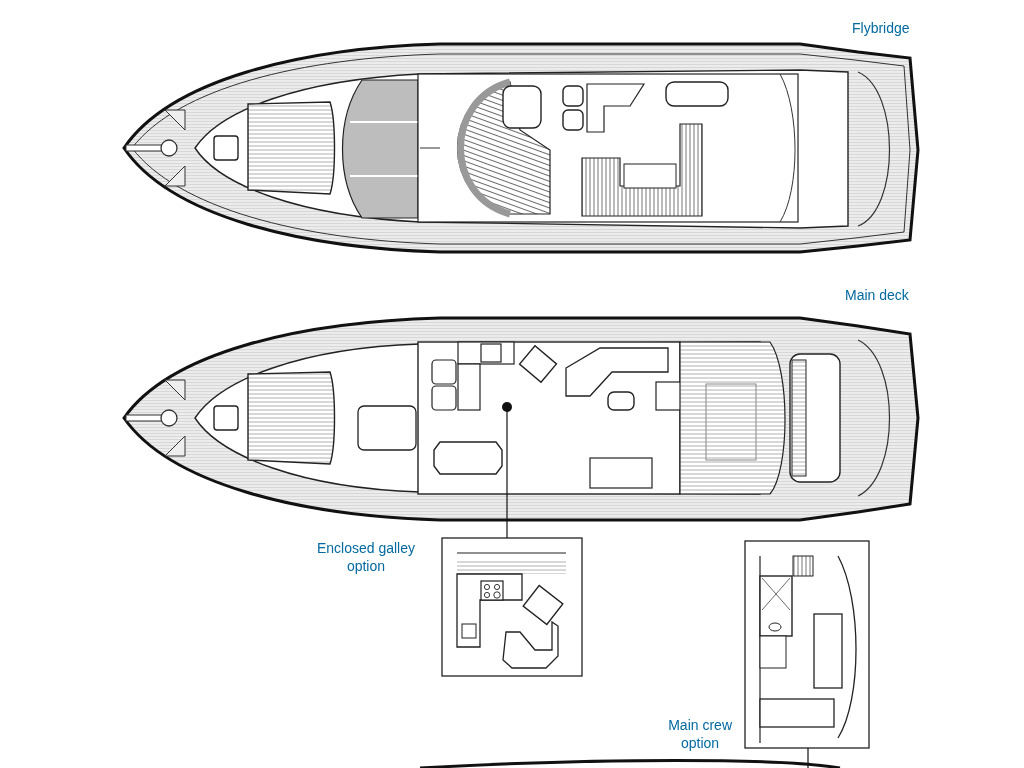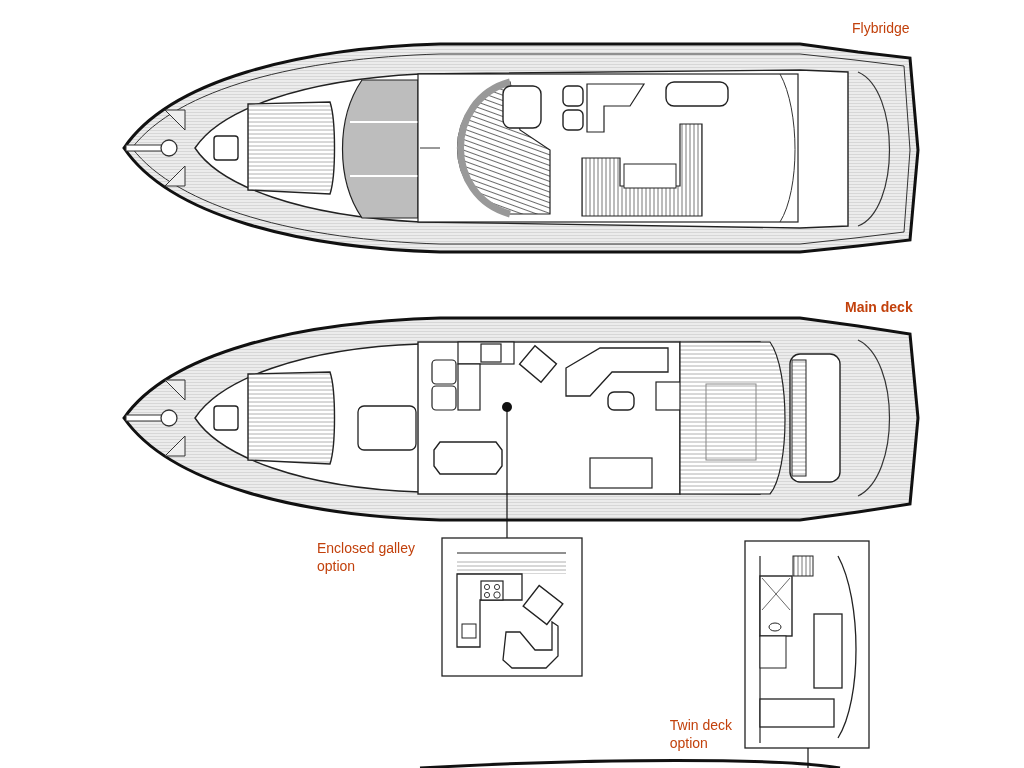--- a/index.html
+++ b/index.html
@@ -1,19 +1,19 @@
 <!DOCTYPE html>
 <html><head>
 <meta charset="utf-8">
 <style>
   html, body { margin: 0; padding: 0; background: #ffffff; }
   body { width: 1024px; height: 768px; position: relative; overflow: hidden; font-family: "Liberation Sans", sans-serif; color: #222; }
-  .label { position: absolute; font-size: 14px; line-height: 18px; color: #c2410c; text-align: left; white-space: nowrap; }
+  .label { position: absolute; font-size: 14px; line-height: 18px; color: #0369a1; text-align: center; white-space: nowrap; }
   .lbl-fly { left: 852px; top: 19px; }
-  .lbl-main { left: 845px; top: 298px; font-weight: bold; }
+  .lbl-main { left: 845px; top: 286px; }
   .lbl-galley { right: 609px; top: 539px; }
   .lbl-crew { right: 292px; top: 716px; }
   svg.plan { position: absolute; left: 0; top: 0; }
 </style>
 </head>
 <body>
 
 <svg class="plan" width="1024" height="768" viewBox="0 0 1024 768" xmlns="http://www.w3.org/2000/svg">
   <defs>
     <pattern id="teak" width="4" height="4" patternUnits="userSpaceOnUse">
@@ -142,15 +142,15 @@
   </g>
 </svg>
 
 <div class="label lbl-fly">Flybridge</div>
 <div class="label lbl-main">Main deck</div>
 <div class="label lbl-galley">
   <div>Enclosed galley</div>
   <div>option</div>
 </div>
 <div class="label lbl-crew">
-  <div>Twin deck</div>
+  <div>Main crew</div>
   <div>option</div>
 </div>
 
 </body></html>

